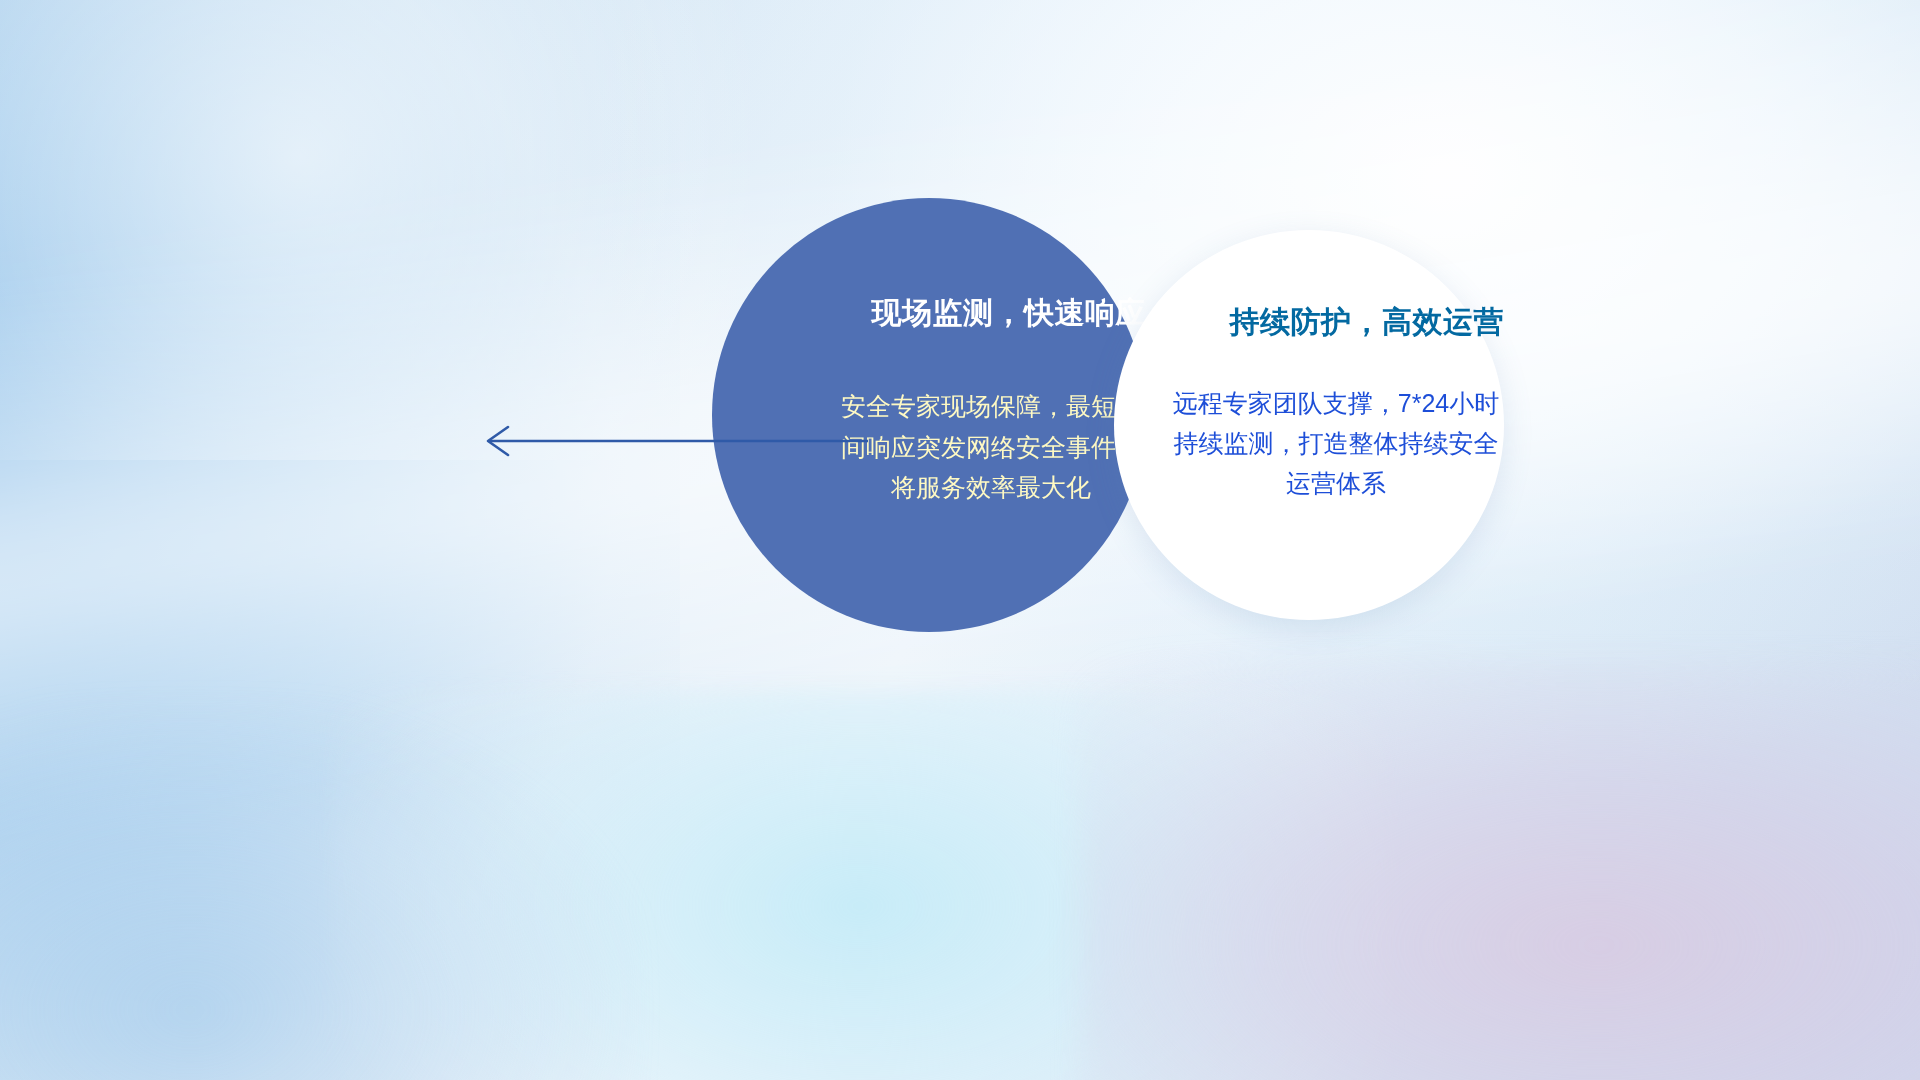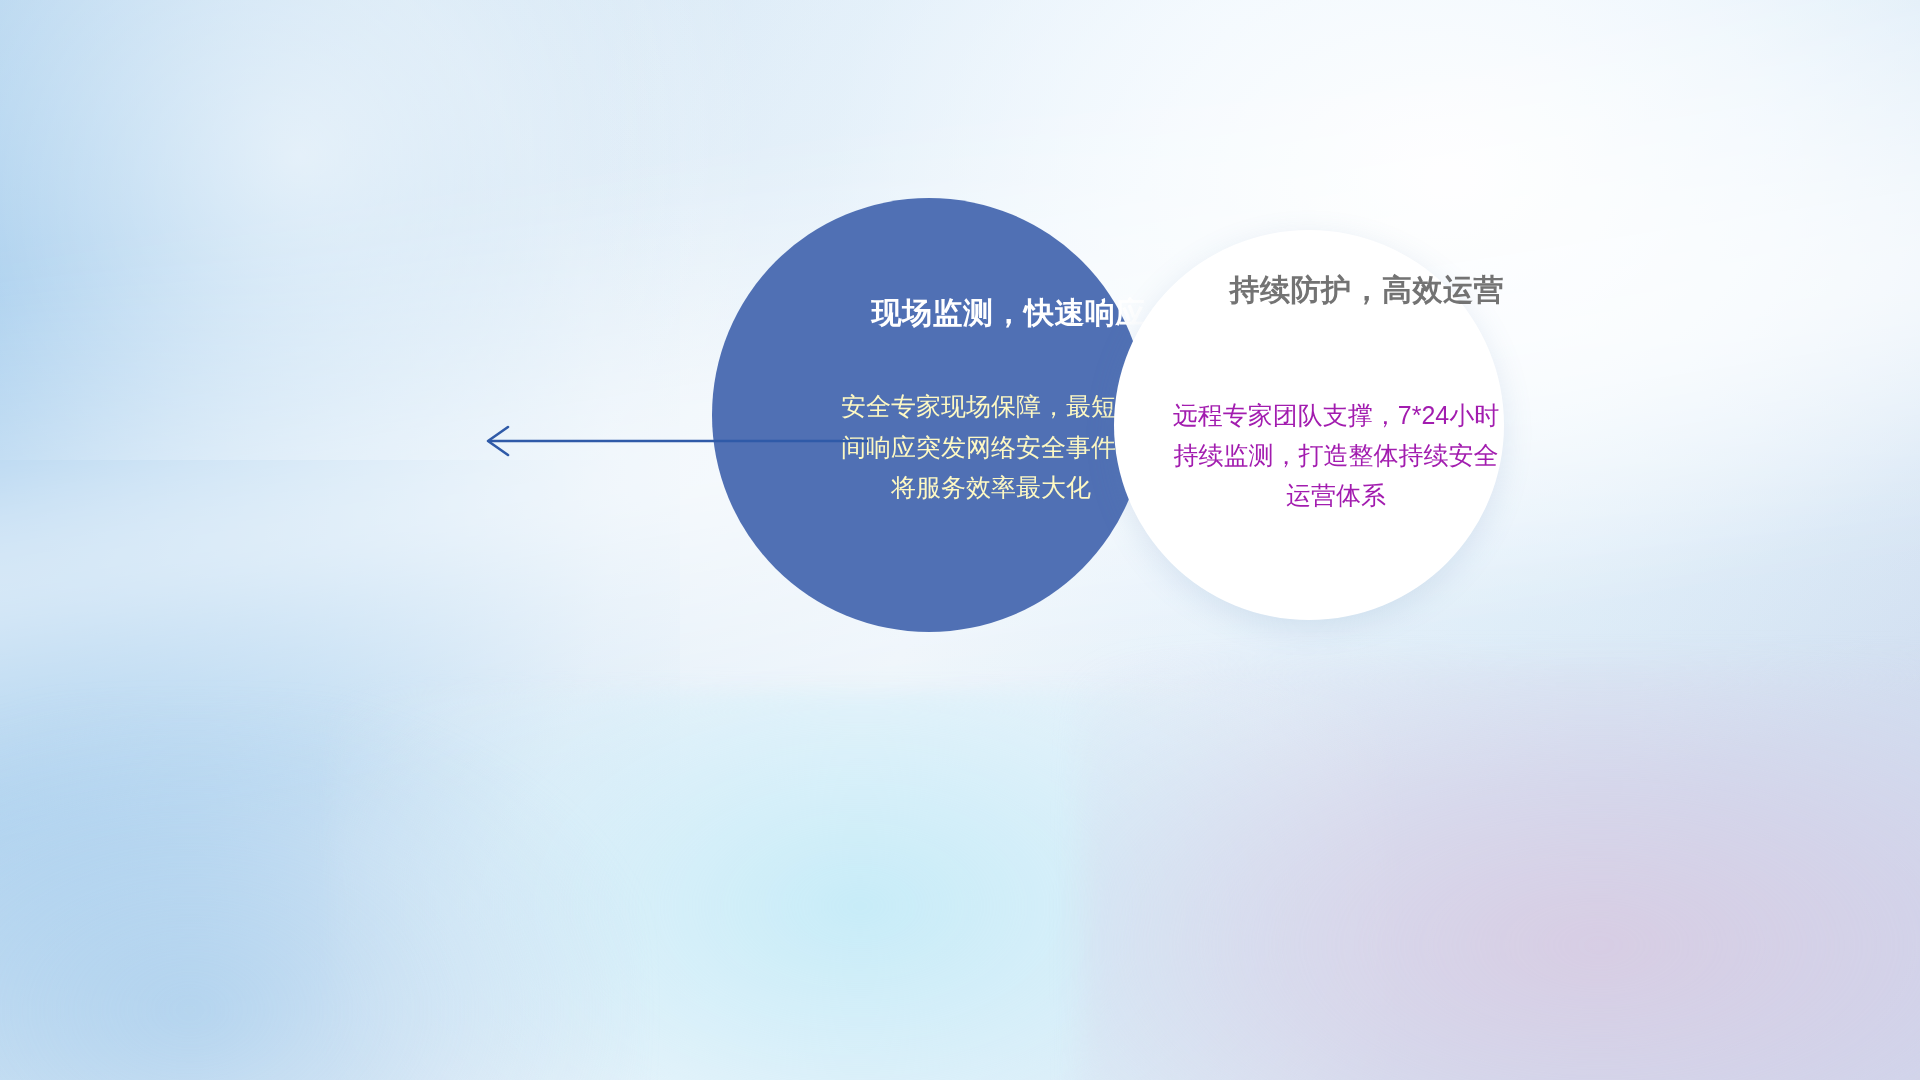--- a/index.html
+++ b/index.html
@@ -161,32 +161,32 @@
   }
 
   #circle-right {
     left:1114px; top:230px;
     width:390px; height:390px;
     background:#ffffff;
     box-shadow:0 8px 30px rgba(96,130,180,0.16);
     z-index:5;
   }
   #circle-right .title {
-    margin-top:40px;
-    color:#737373;
+    margin-top:72px;
+    color:#0369a1;
     font-weight:bold;
     font-size:30px;
     letter-spacing:0.5px;
     white-space:nowrap;
     text-align:center;
   }
   #circle-right .body {
-    margin-top:84px;
+    margin-top:40px;
     width:336px;
-    color:#a21caf;
+    color:#1d4ed8;
     font-size:25px;
     line-height:1.6;
     text-align:center;
   }
 
   
   #arrow {
     position:absolute;
     left:470px; top:406px;
     width:400px; height:70px;

